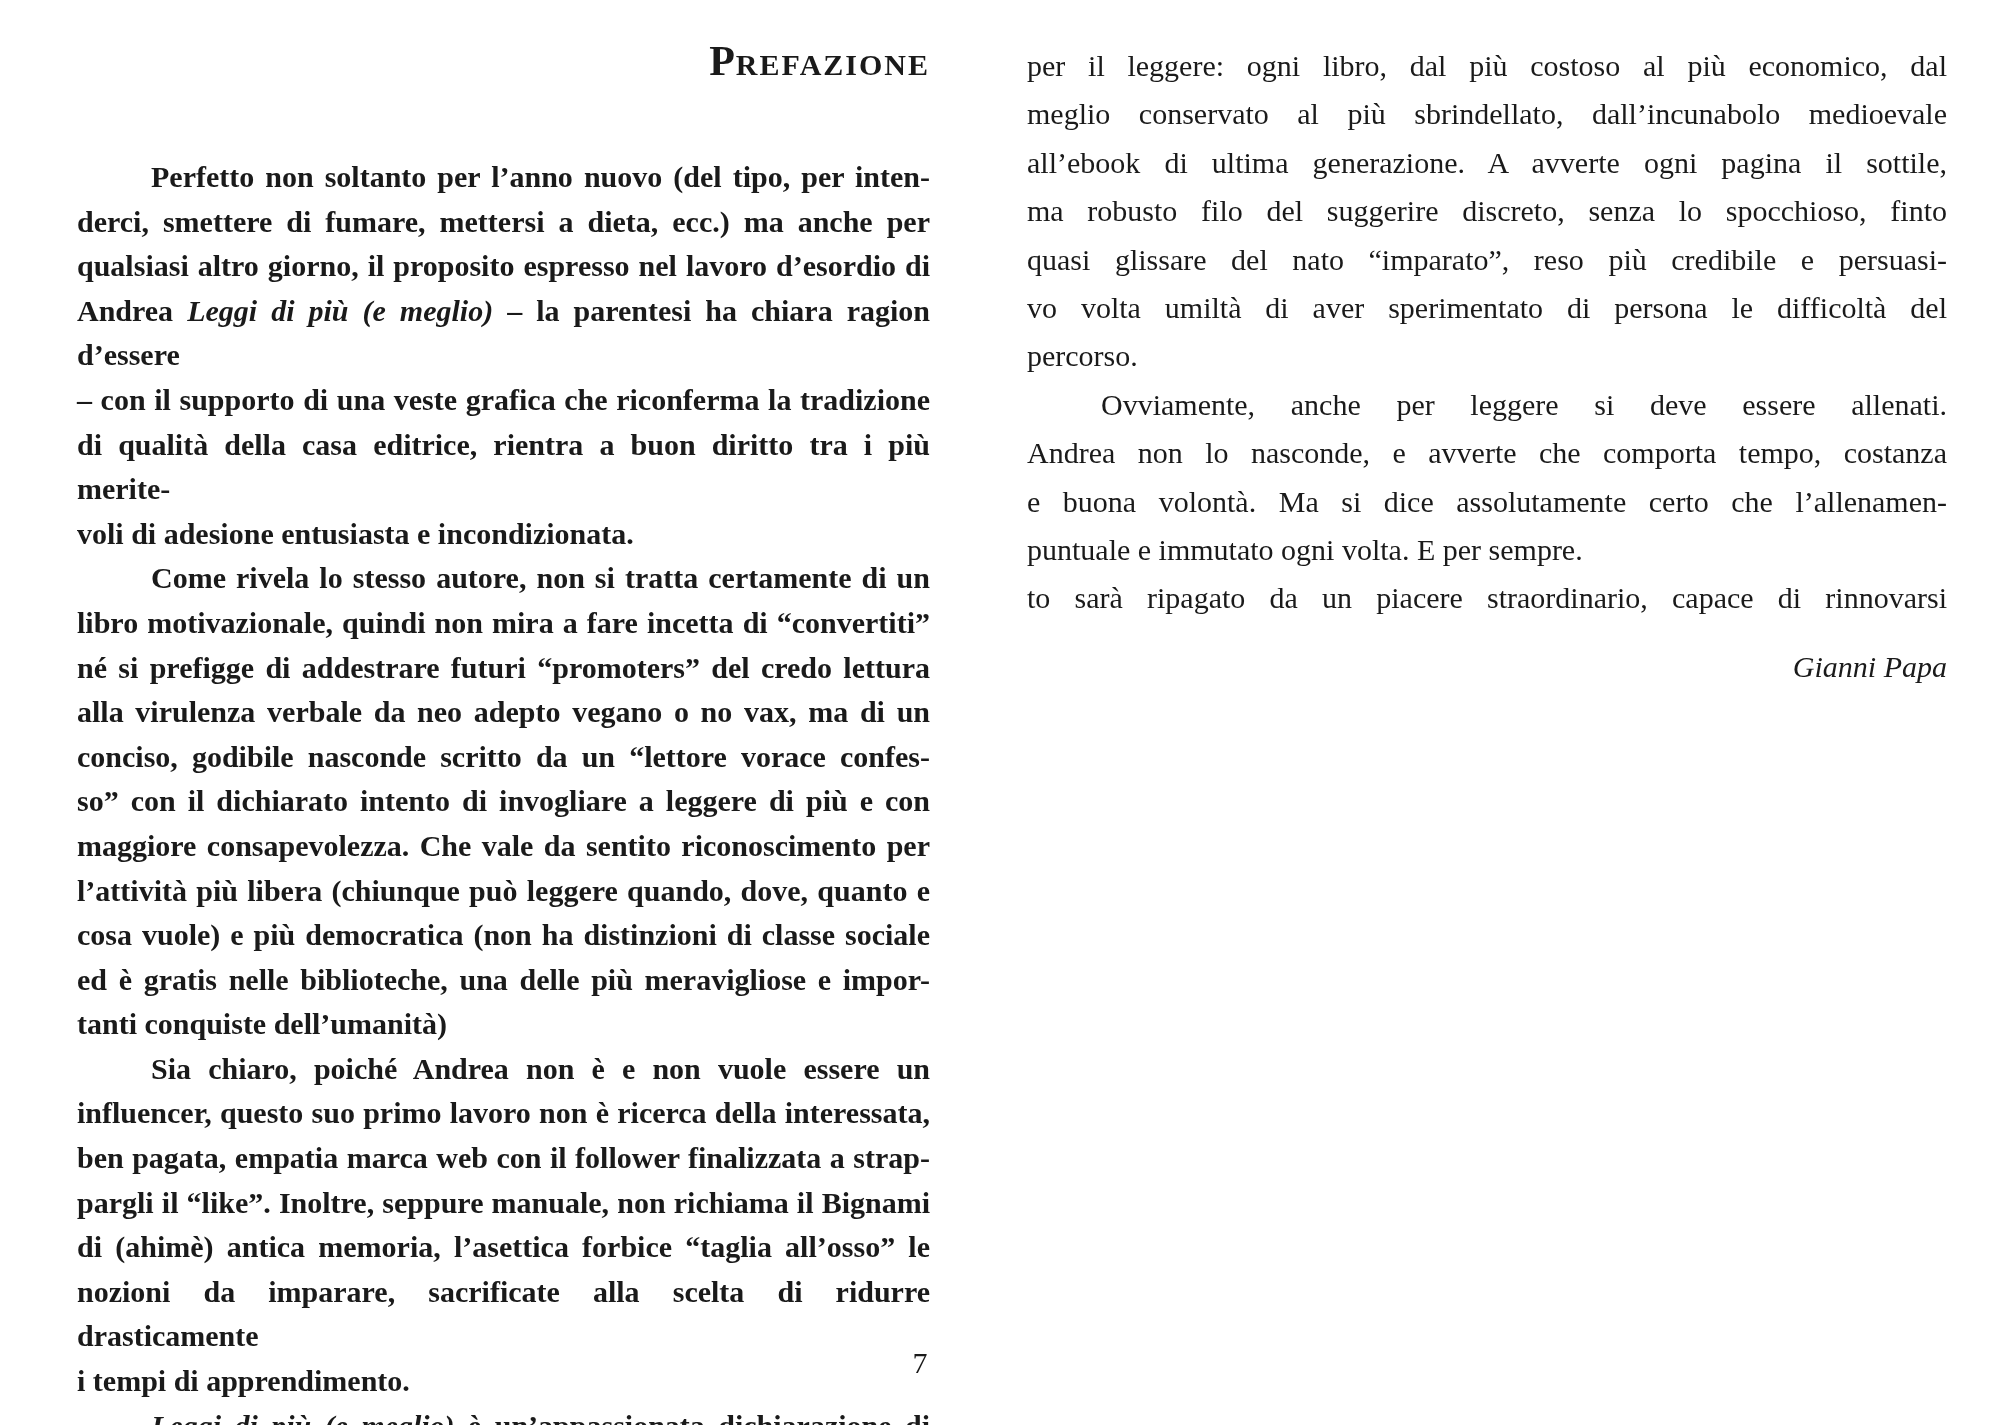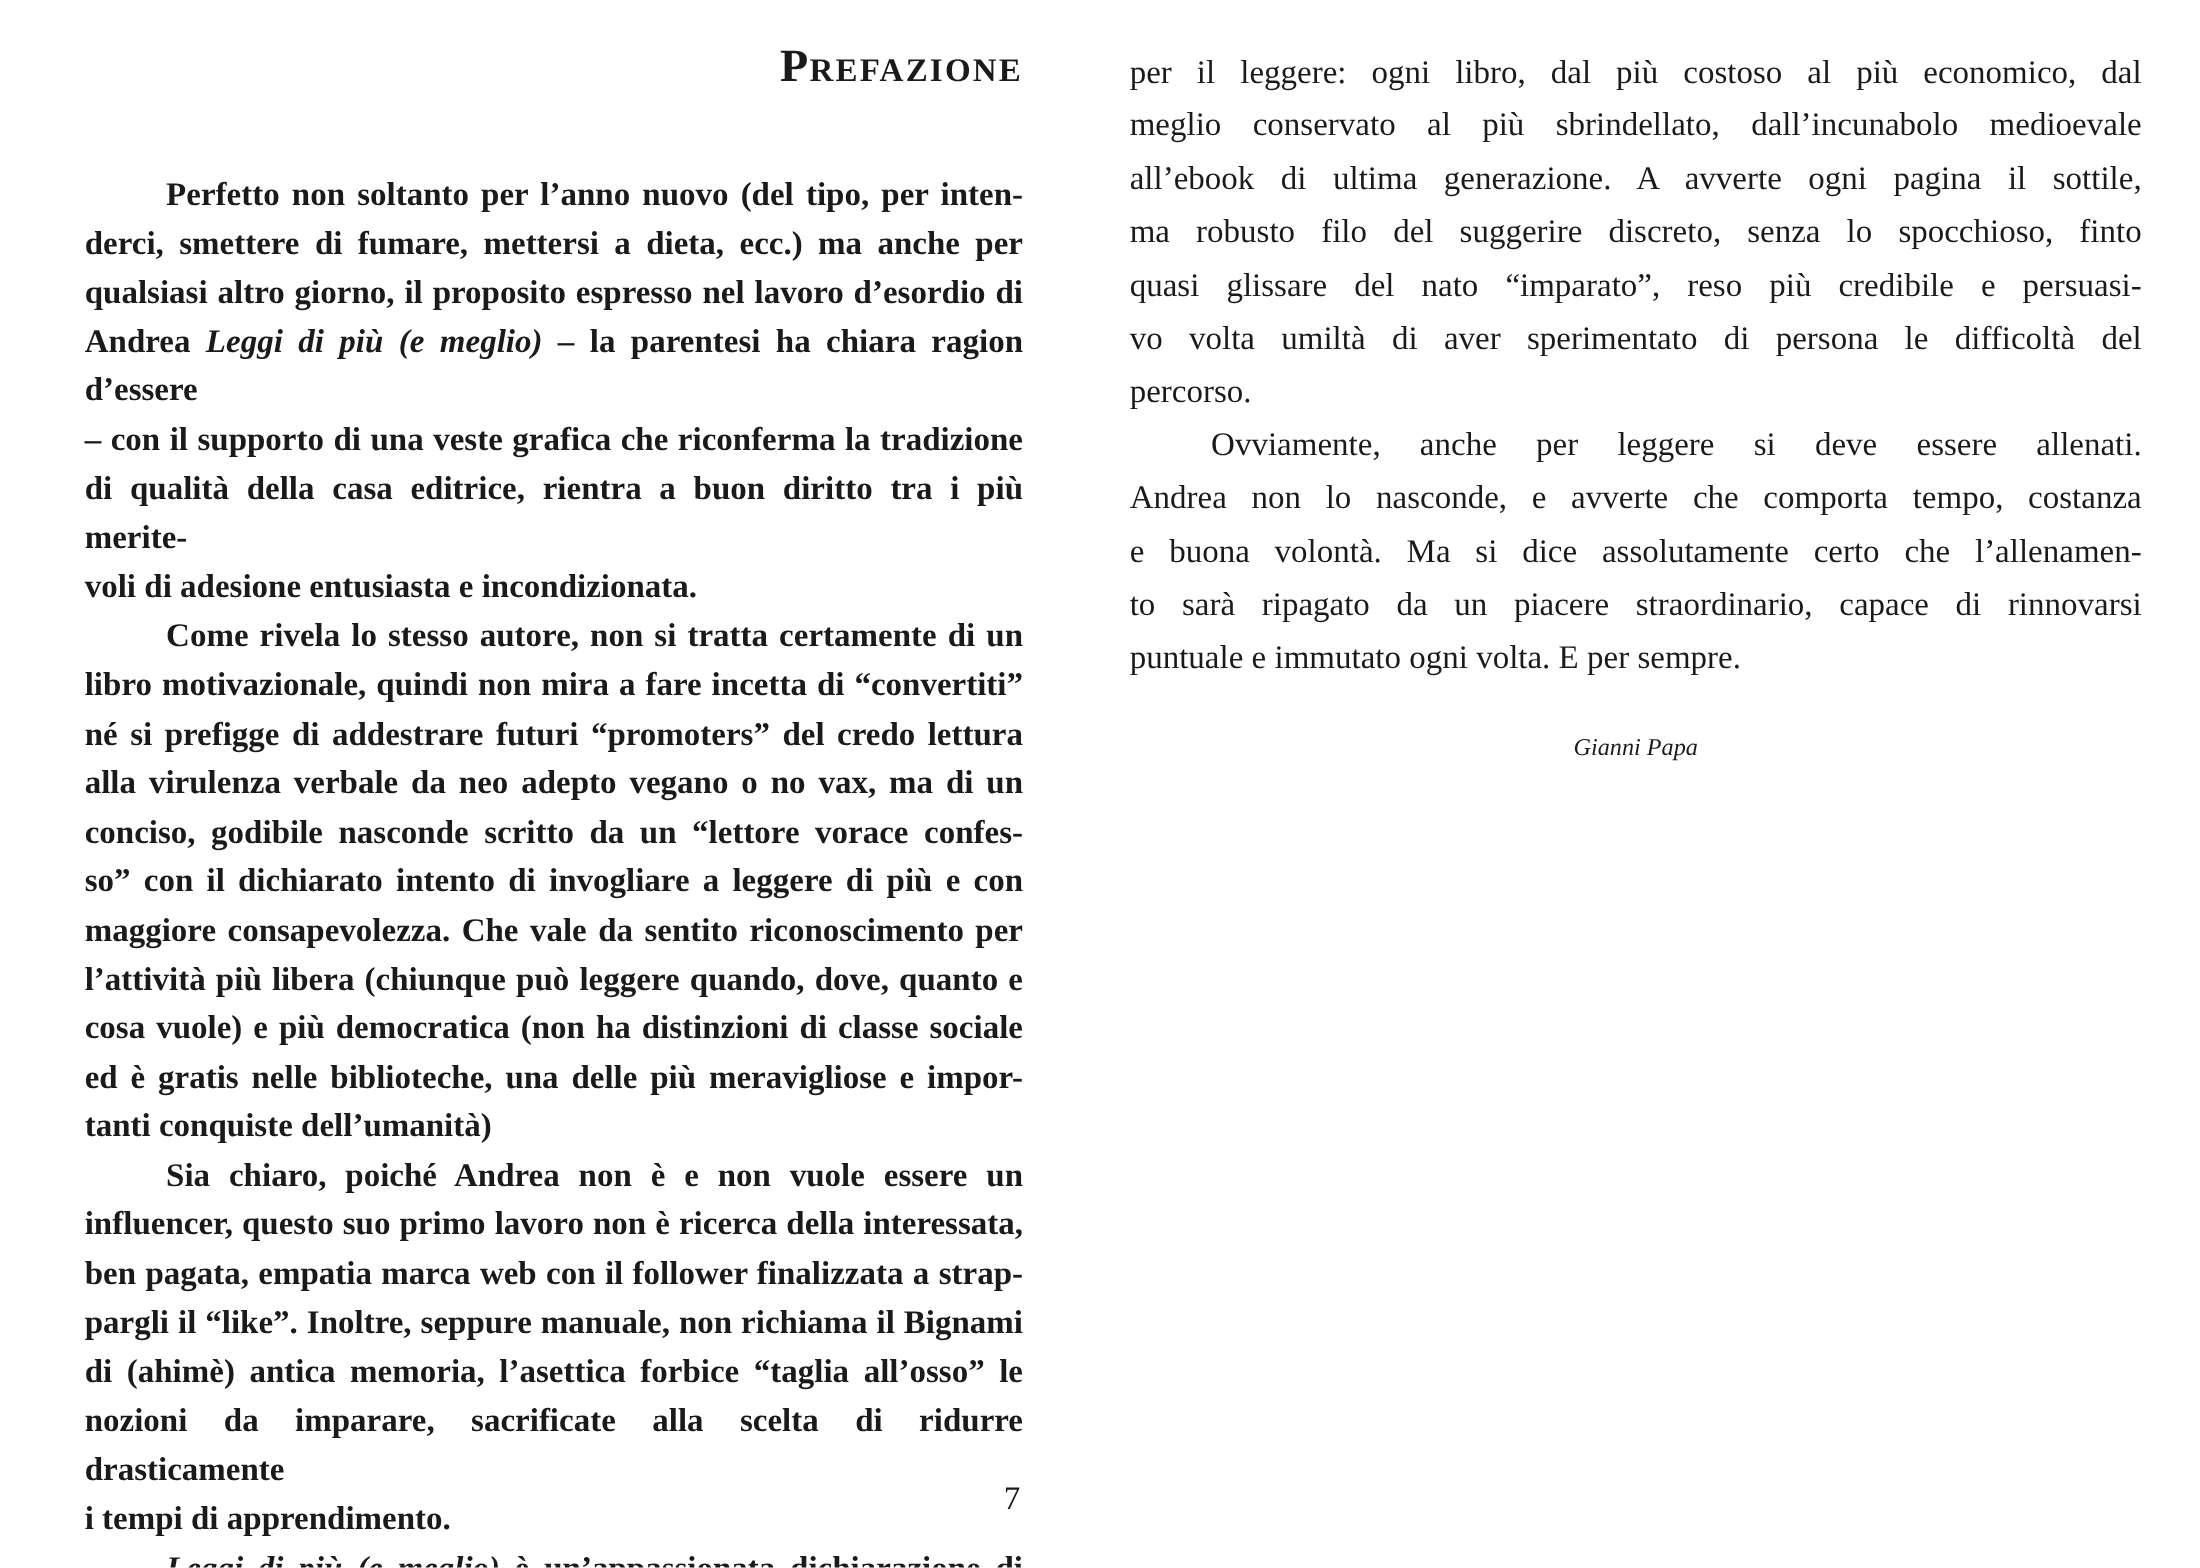--- a/index.html
+++ b/index.html
@@ -57,24 +57,24 @@
   .line.endline {
     text-align-last: left;
   }
   .line.indent {
     text-indent: 74px;
   }
   .it {
     font-style: italic;
   }
   .signature {
-    margin-top: 32px;
-    text-align: center;
+    margin-top: 20px;
+    text-align: right;
     font-style: italic;
-    font-size: 22px;
+    font-size: 30px;
   }
   .page-number {
     position: absolute;
     left: 895px;
     top: 1348px;
     width: 50px;
     text-align: center;
     font-size: 30px;
     line-height: 1;
   }
@@ -117,18 +117,18 @@
     <div class="line"><span>per il leggere: ogni libro, dal più costoso al più economico, dal</span></div>
     <div class="line"><span>meglio conservato al più sbrindellato, dall’incunabolo medioevale</span></div>
     <div class="line"><span>all’ebook di ultima generazione. A avverte ogni pagina il sottile,</span></div>
     <div class="line"><span>ma robusto filo del suggerire discreto, senza lo spocchioso, finto</span></div>
     <div class="line"><span>quasi glissare del nato “imparato”, reso più credibile e persuasi-</span></div>
     <div class="line"><span>vo volta umiltà di aver sperimentato di persona le difficoltà del</span></div>
     <div class="line endline"><span>percorso.</span></div>
     <div class="line indent"><span>Ovviamente, anche per leggere si deve essere allenati.</span></div>
     <div class="line"><span>Andrea non lo nasconde, e avverte che comporta tempo, costanza</span></div>
     <div class="line"><span>e buona volontà. Ma si dice assolutamente certo che l’allenamen-</span></div>
+    <div class="line endline"><span>puntuale e immutato ogni volta. E per sempre.</span></div>
     <div class="line"><span>to sarà ripagato da un piacere straordinario, capace di rinnovarsi</span></div>
-    <div class="line endline"><span>puntuale e immutato ogni volta. E per sempre.</span></div>
     <div class="signature">Gianni Papa</div>
   </div>
 
 <div class="page-number">7</div>
 
 </body></html>

